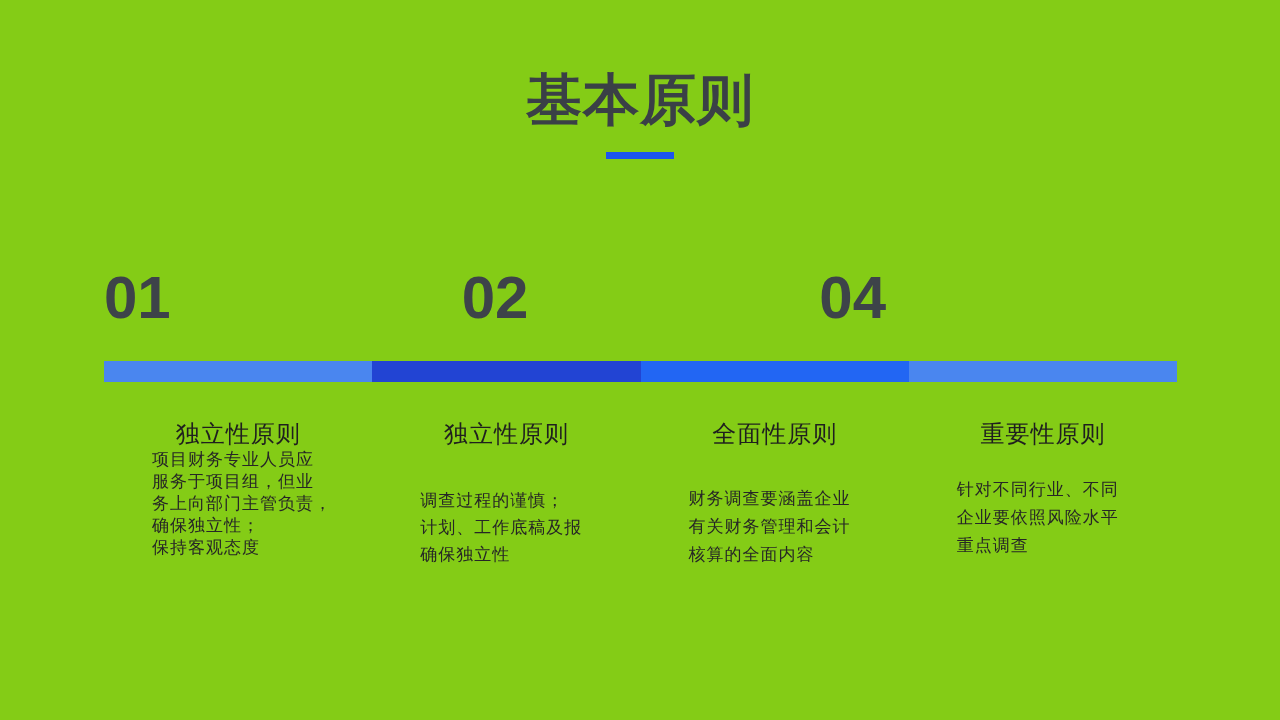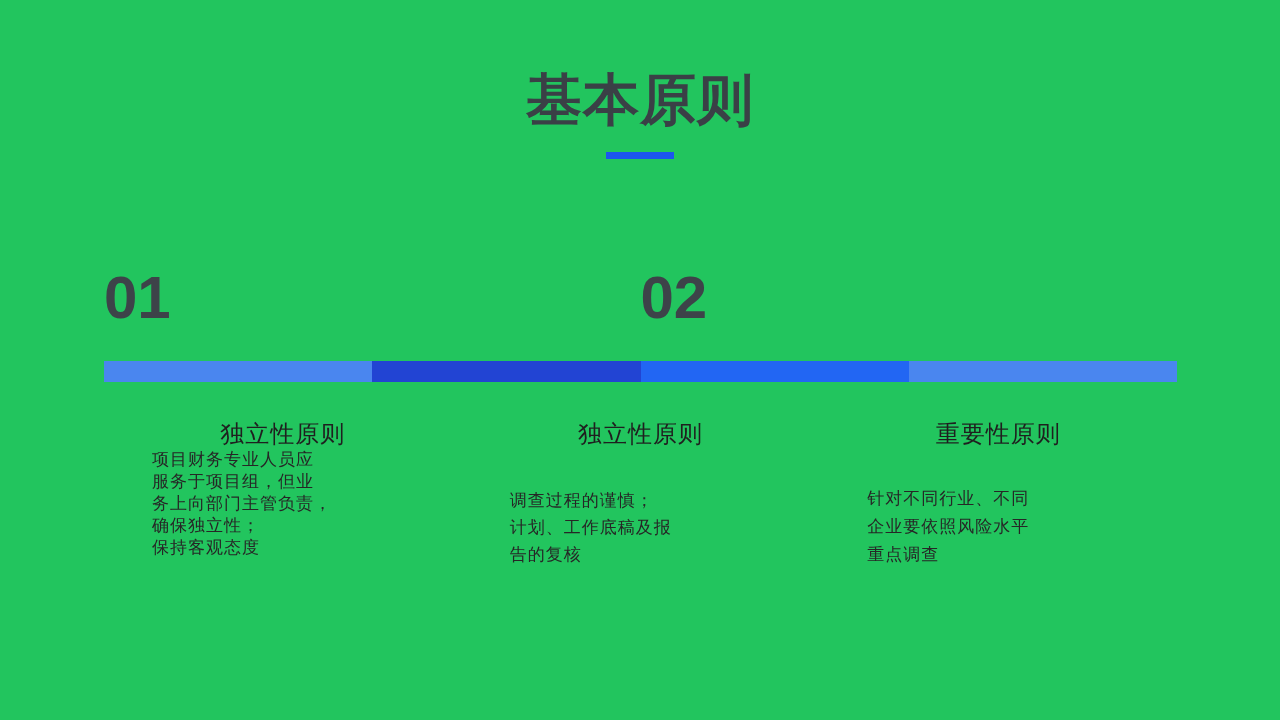--- a/index.html
+++ b/index.html
@@ -4,21 +4,21 @@
 <style>
   html, body {
     margin: 0;
     padding: 0;
     background: #ffffff;
   }
   .slide {
     position: relative;
     width: 1280px;
     height: 720px;
-    background: #22c55e;
+    background: #84cc16;
     overflow: hidden;
     font-family: "Liberation Sans", sans-serif;
   }
   .title {
     position: absolute;
     top: 70px;
     left: 0;
     width: 100%;
     margin: 0;
     text-align: center;
@@ -103,20 +103,21 @@
 <body>
 
 <div class="slide">
 
   <h1 class="title">基本原则</h1>
   <div class="title-underline" style="background: rgb(28, 85, 238);"></div>
 
   <div class="numbers-row">
     <div class="number">01</div>
     <div class="number">02</div>
+    <div class="number">04</div>
   </div>
 
   <div class="bar">
     <div class="bar-segment" style="background: rgb(74, 134, 239);"></div>
     <div class="bar-segment" style="background: rgb(34, 68, 211);"></div>
     <div class="bar-segment" style="background: rgb(34, 102, 243);"></div>
     <div class="bar-segment" style="background: rgb(74, 134, 239);"></div>
   </div>
 
   <div class="columns">
@@ -125,21 +126,27 @@
       <div class="principle-body">项目财务专业人员应
 服务于项目组，但业
 务上向部门主管负责，
 确保独立性；
 保持客观态度</div>
     </div>
     <div class="column">
       <div class="principle-heading">独立性原则</div>
       <div class="principle-body">调查过程的谨慎；
 计划、工作底稿及报
-告的复核</div>
+确保独立性</div>
+    </div>
+    <div class="column">
+      <div class="principle-heading">全面性原则</div>
+      <div class="principle-body">财务调查要涵盖企业
+有关财务管理和会计
+核算的全面内容</div>
     </div>
     <div class="column">
       <div class="principle-heading">重要性原则</div>
       <div class="principle-body">针对不同行业、不同
 企业要依照风险水平
 重点调查</div>
     </div>
   </div>
 
 </div>

